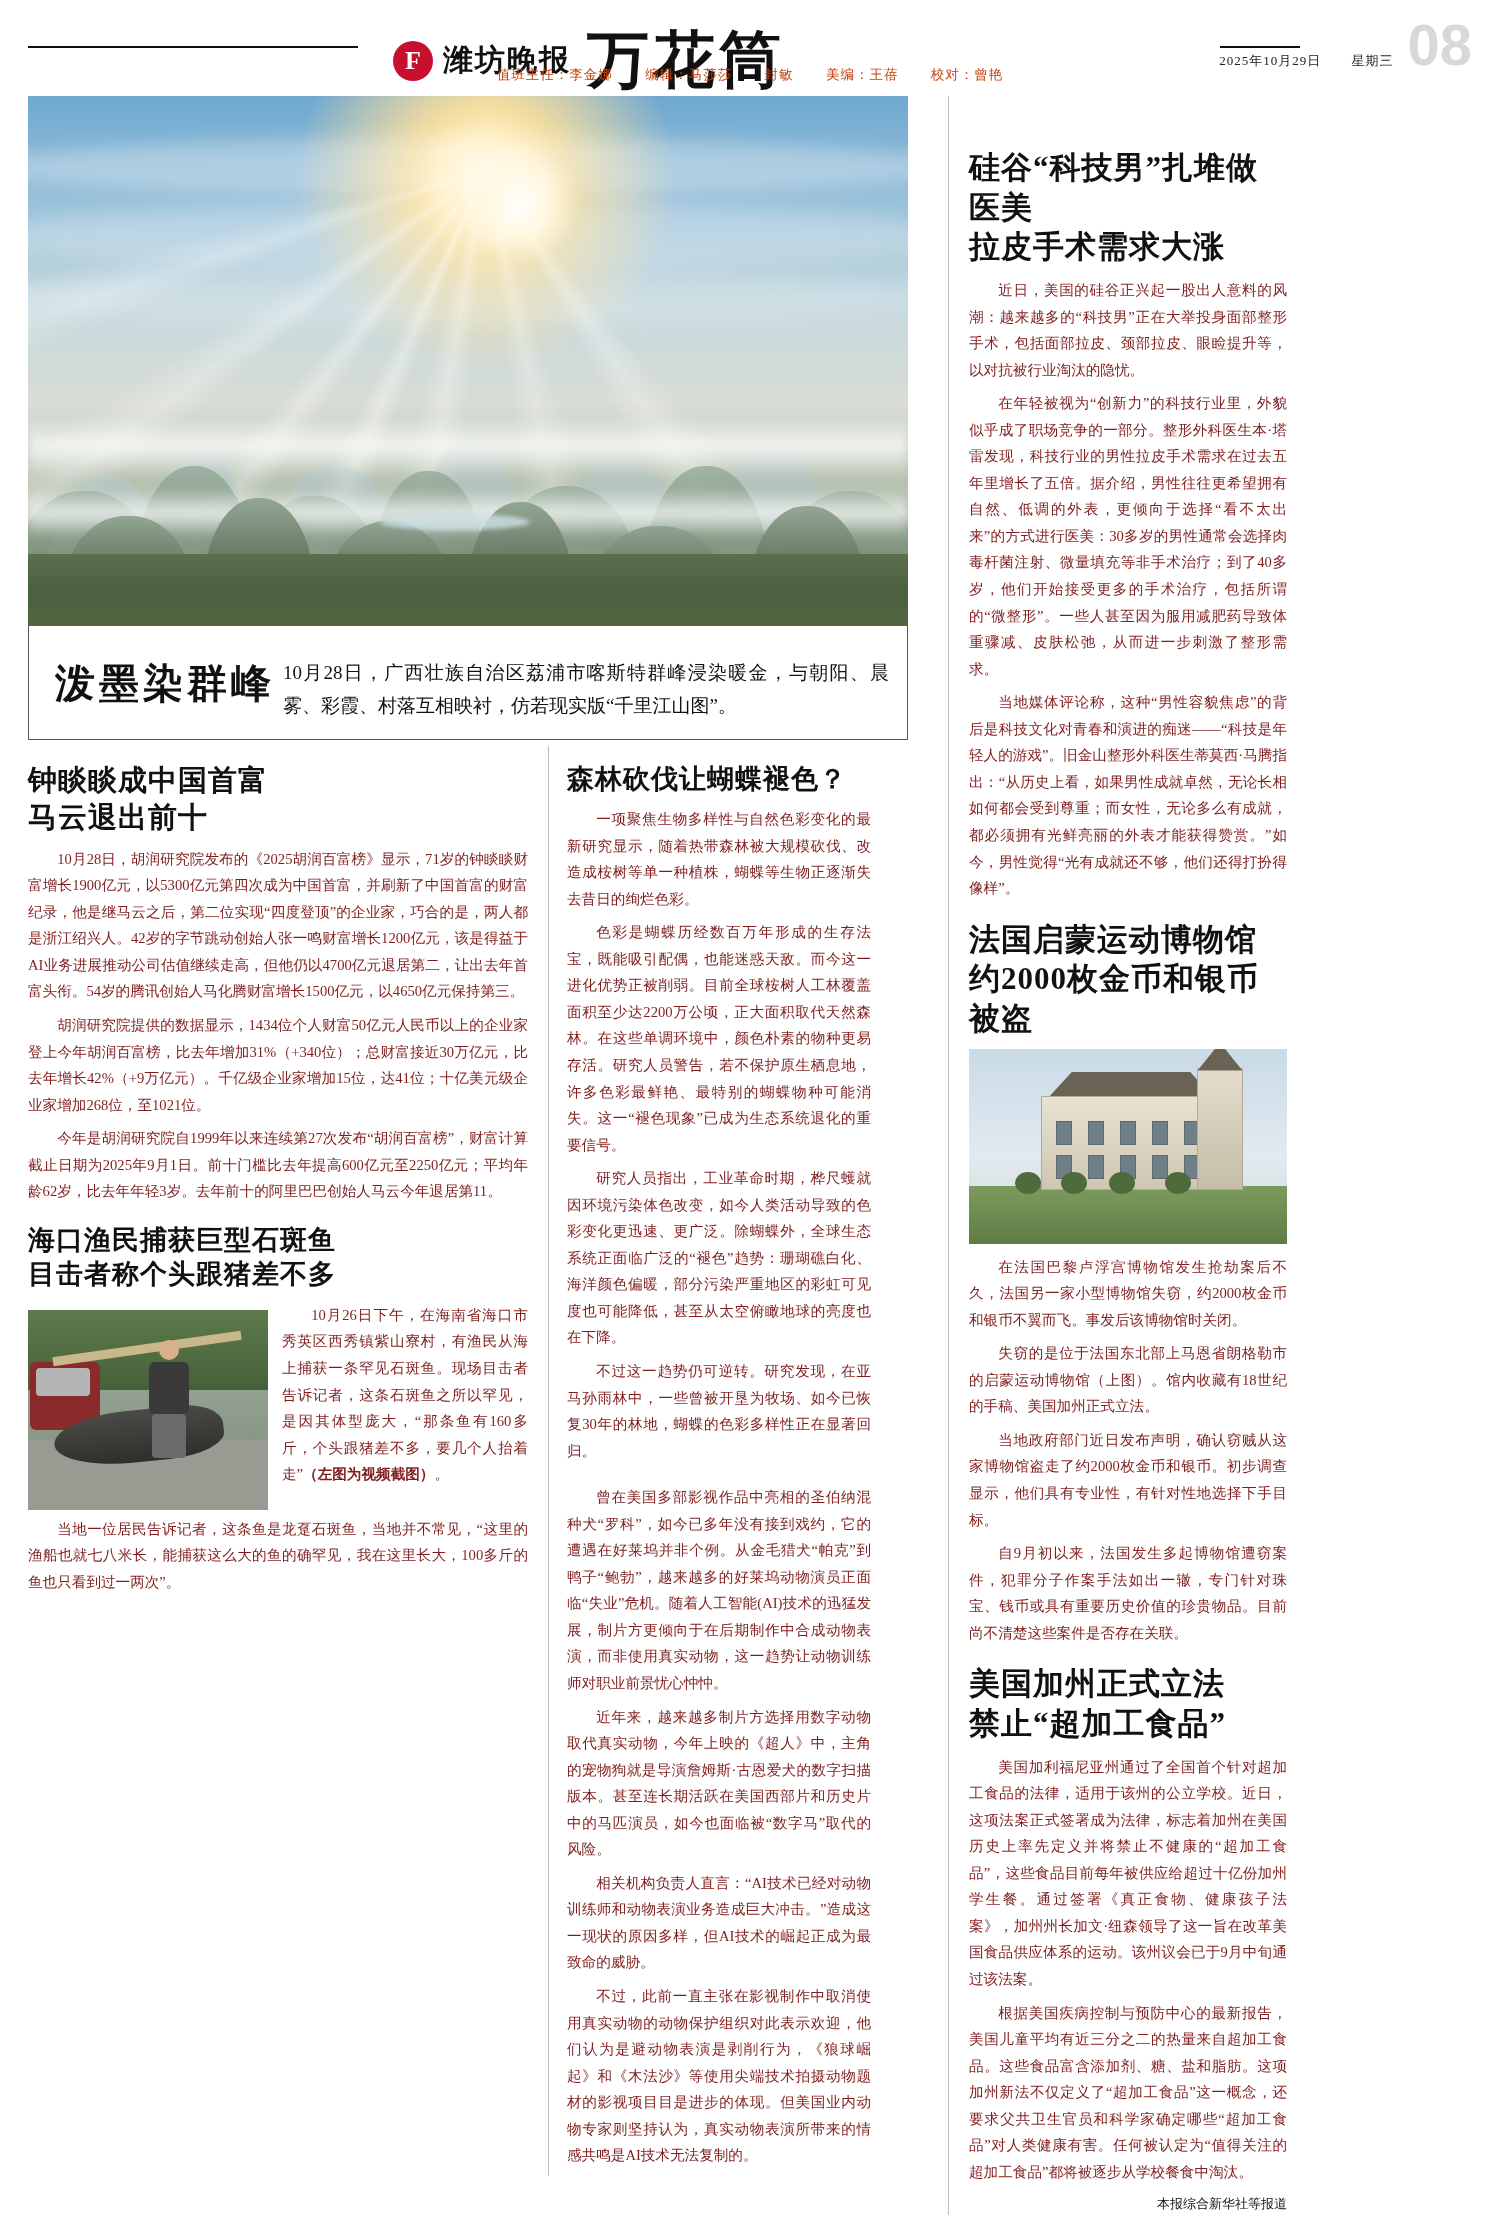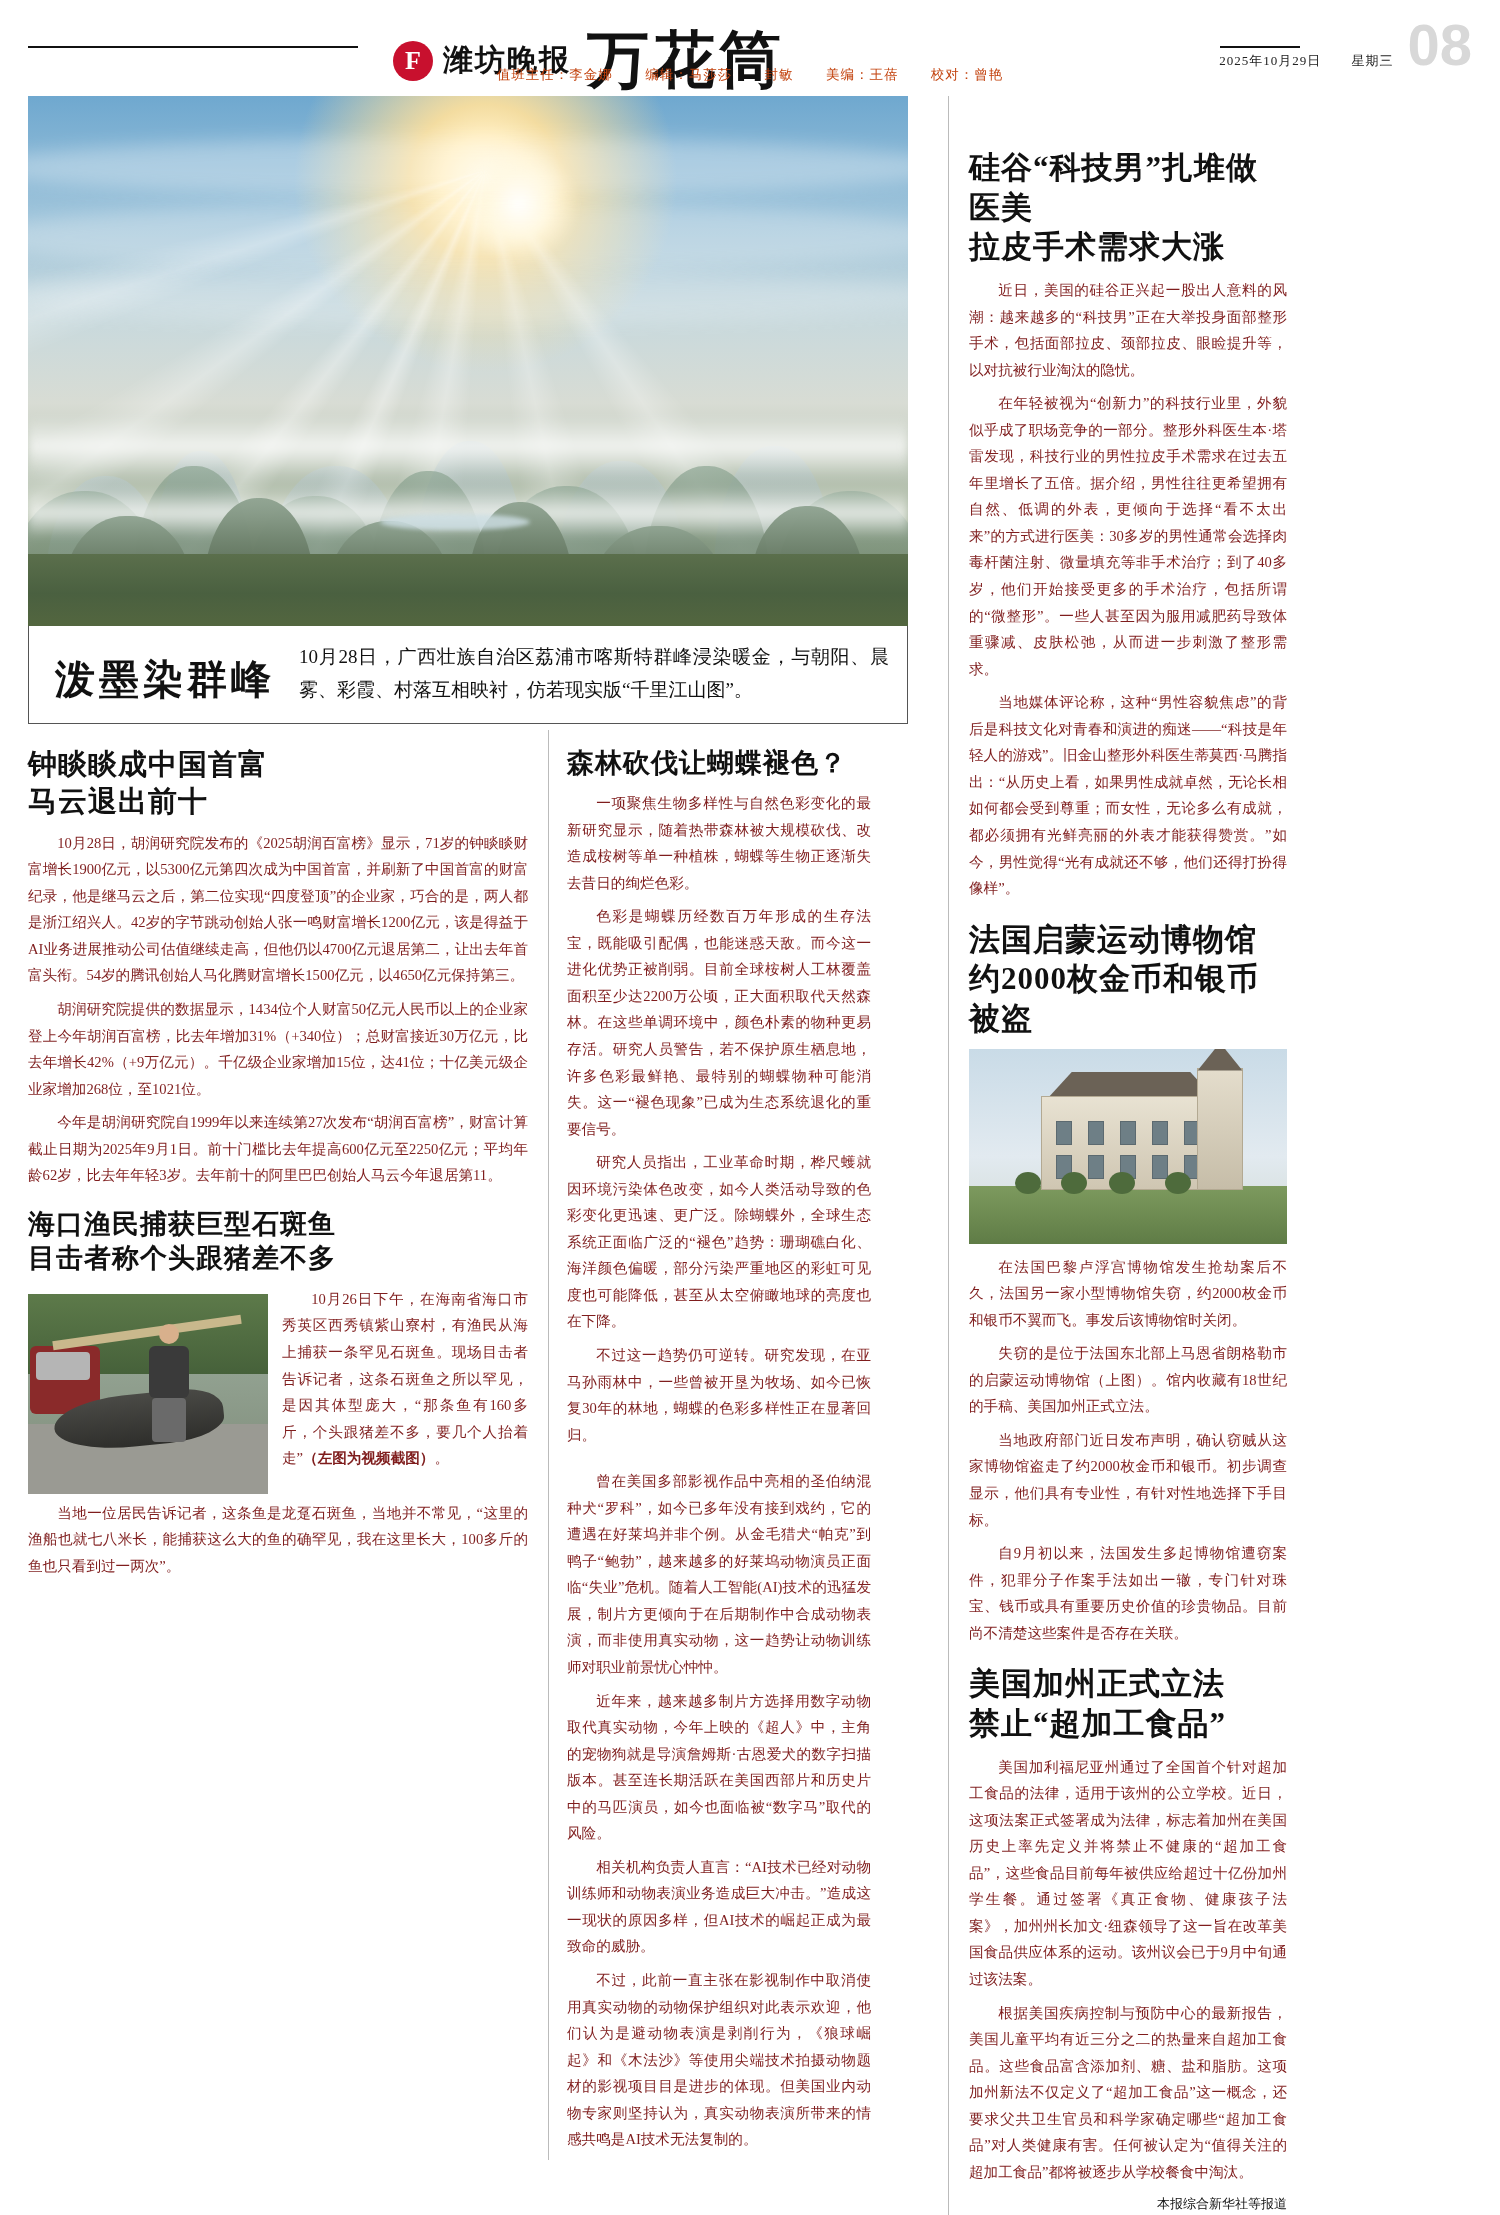--- a/index.html
+++ b/index.html
@@ -197,23 +197,23 @@
     border-radius: 50%;
     filter: blur(2px);
   }
 
   .lead-caption-box {
     width: 880px;
     border: 1px solid #555;
     border-top: none;
     box-sizing: border-box;
     display: flex;
-    align-items: flex-end;
-    padding: 14px 18px 16px 26px;
-    gap: 24px;
+    align-items: flex-start;
+    padding: 30px 18px 16px 26px;
+    gap: 8px;
     min-height: 74px;
   }
   .lead-title {
     font-size: 40px;
     font-weight: bold;
     letter-spacing: 4px;
     white-space: nowrap;
     font-family: "Liberation Serif", serif;
   }
   .lead-caption {

